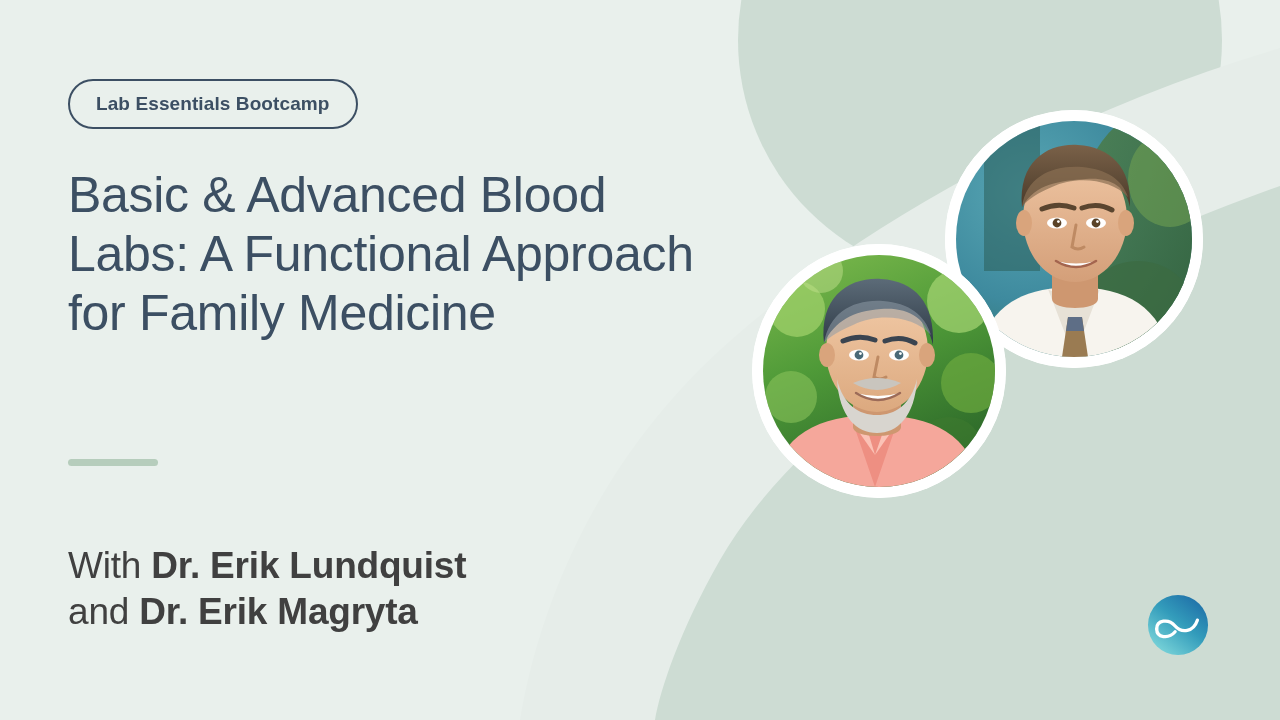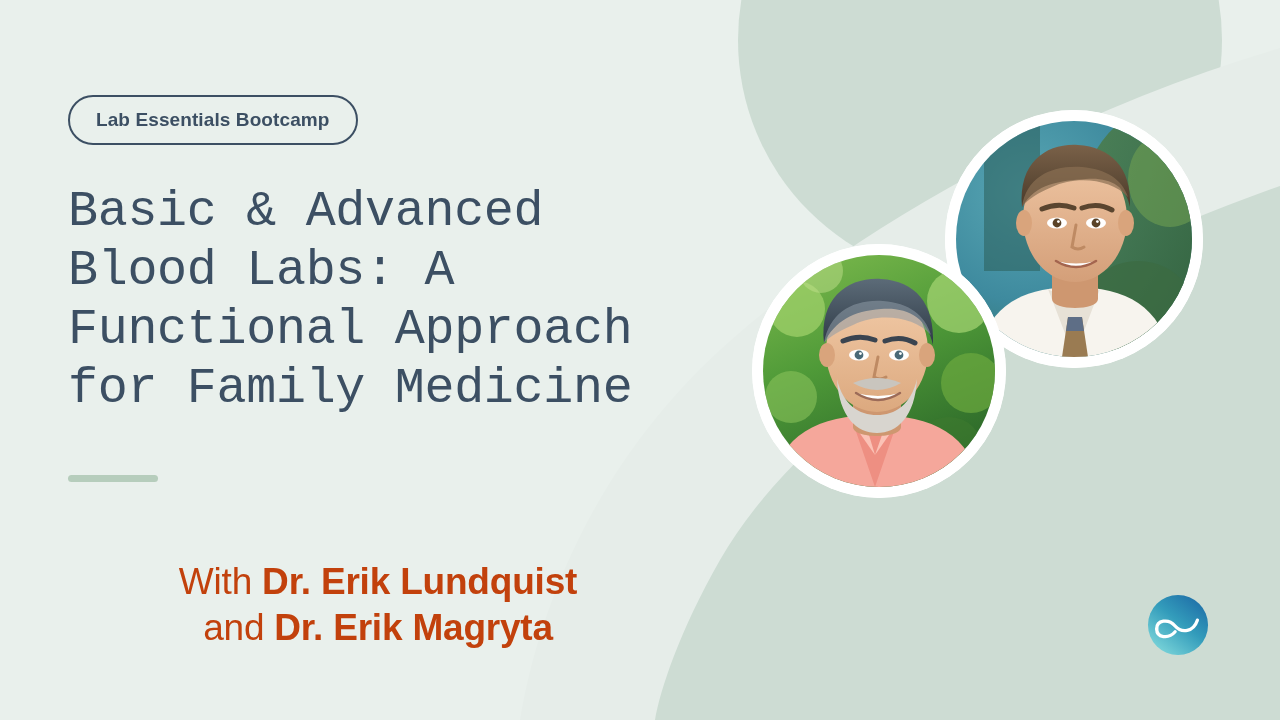--- a/index.html
+++ b/index.html
@@ -22,21 +22,21 @@
     inset: 0;
     overflow: hidden;
     pointer-events: none;
   }
   .bg-svg { display:block; width:1280px; height:720px; }
 
   
   .content {
     position: absolute;
     left: 68px;
-    top: 16px;
+    top: 0;
     width: 660px;
     height: 536px;
   }
 
   .badge {
     position: absolute;
     left: 0;
     top: 79px;
     display: inline-flex;
     align-items: center;
@@ -53,21 +53,21 @@
     background: transparent;
   }
 
   .title {
     position: absolute;
     left: 0;
     top: 166px;
     width: 650px;
     margin: 0;
     color: #3C4F63;
-    font-family: Liberation Mono, monospace;
+    font-family: Liberation Sans, sans-serif;
     font-size: 50px;
     font-weight: 400;
     line-height: 1.18;
     letter-spacing: -0.3px;
   }
 
   .divider {
     position: absolute;
     left: 0;
     top: 459px;
@@ -75,26 +75,25 @@
     height: 7px;
     border-radius: 4px;
     background: #B6CDBC;
   }
 
   .presenters {
     position: absolute;
     left: 0;
     top: 543px;
     width: 620px;
-    color: #c2410c;
+    color: #404040;
     font-size: 37px;
     font-weight: 400;
     line-height: 1.24;
     letter-spacing: -0.2px;
-    text-align: center;
   }
   .presenters b { font-weight: 700; }
 
   
   .portrait {
     position: absolute;
     border-radius: 50%;
     background: #ffffff;
     overflow: hidden;
     box-sizing: border-box;

